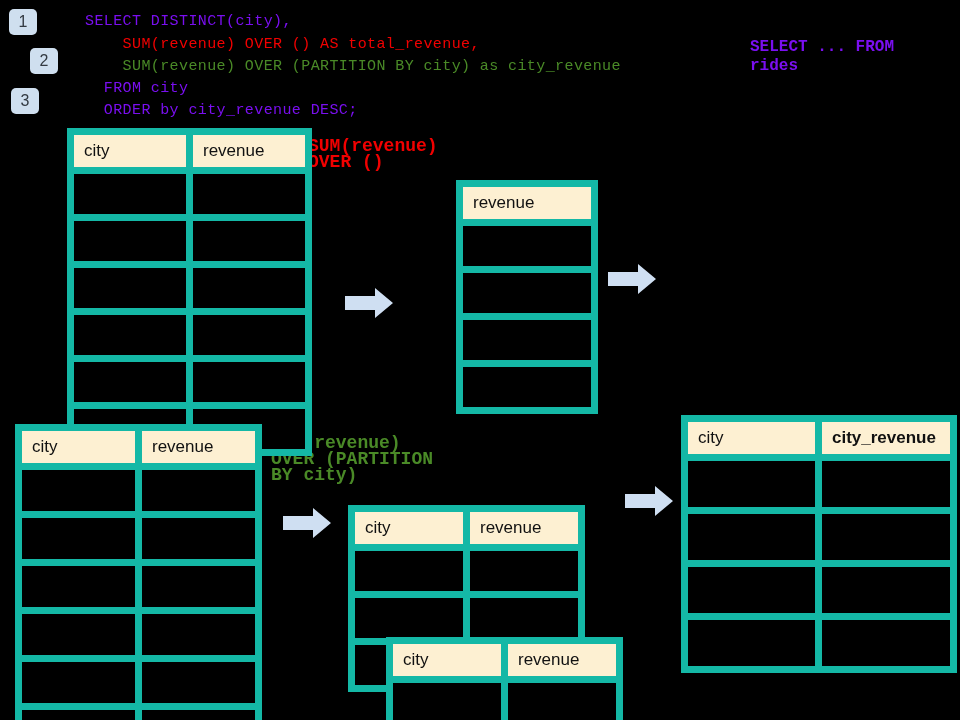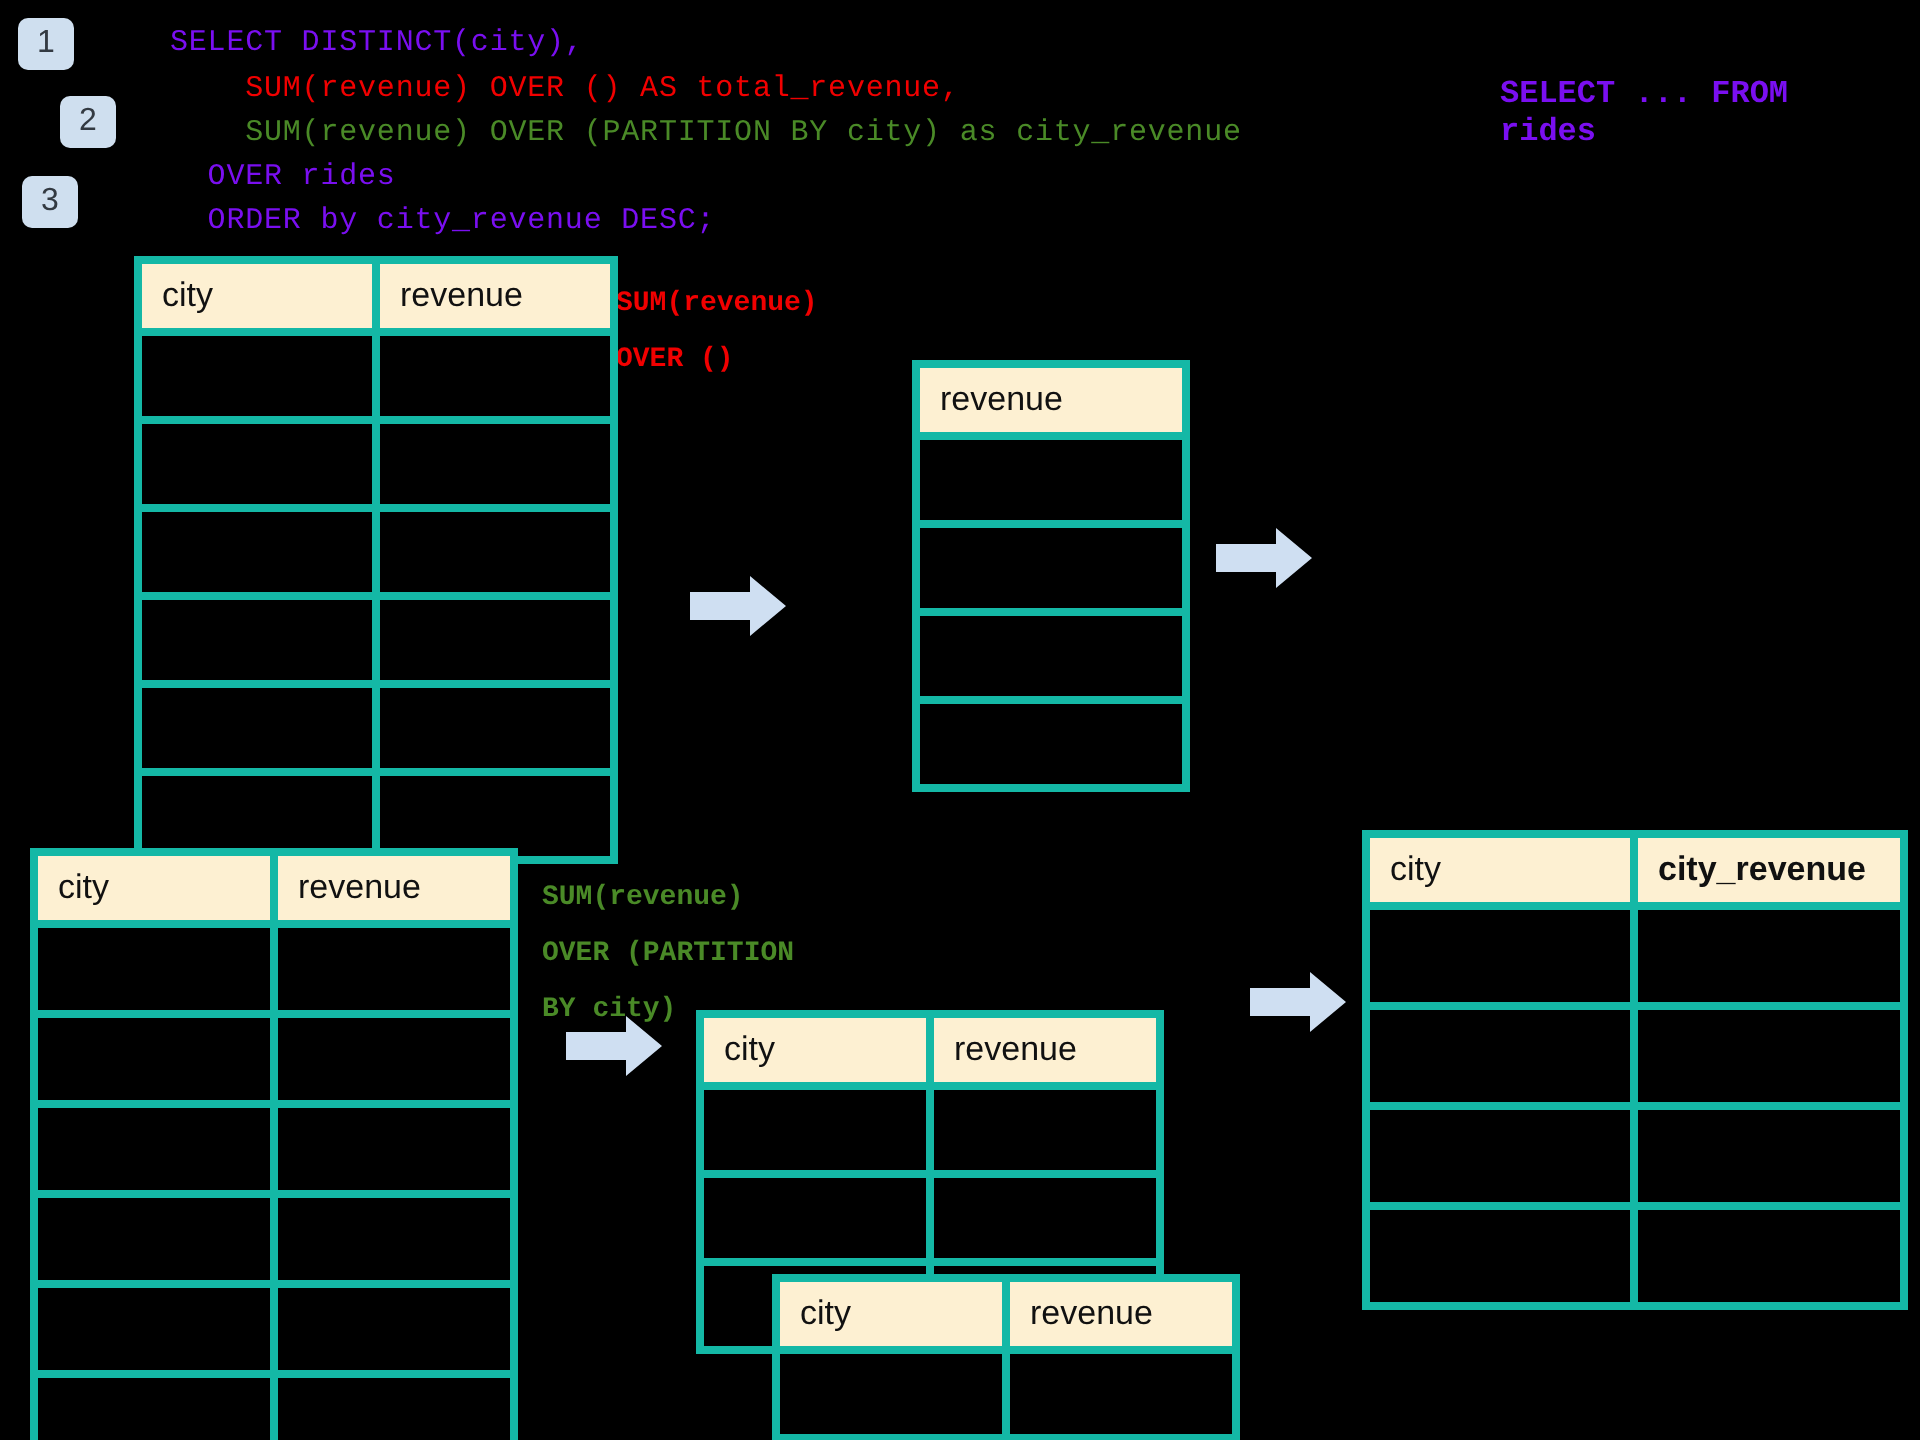--- a/index.html
+++ b/index.html
@@ -40,39 +40,39 @@
     font-weight: normal;
     letter-spacing: 0.4px;
   }
   .c-purple { color: #7a0ff0; }
   .c-red    { color: #f10000; }
   .c-green  { color: #4a8a27; }
 
   .note {
     position: absolute;
     font-family: "Liberation Mono", monospace;
-    font-size: 14px;
-    line-height: 28px;
+    font-size: 18px;
+    line-height: 16px;
     white-space: pre;
     font-weight: bold;
   }
   .note.small {
     font-size: 16px;
     line-height: 19px;
   }
 
   
   .tbl {
     position: absolute;
     border-collapse: collapse;
     table-layout: fixed;
     background: #000000;
   }
   .tbl th, .tbl td {
-    border: 4px solid #14b8a6;
+    border: 7px solid #14b8a6;
     padding: 0;
     margin: 0;
   }
   .tbl th {
     background: #fdf0d2;
     color: #111111;
     font-family: "Liberation Sans", sans-serif;
     font-size: 17px;
     font-weight: normal;
     text-align: left;
@@ -98,21 +98,21 @@
 
 <div id="canvas">
 
   <div class="badge" style="left:9px;  top:9px;">1</div>
   <div class="badge" style="left:30px; top:48px;">2</div>
   <div class="badge" style="left:11px; top:88px;">3</div>
 
   <div class="code c-purple" style="left:85px; top:11px;">SELECT DISTINCT(city),</div>
   <div class="code c-red" style="left:85px; top:34px;">    SUM(revenue) OVER () AS total_revenue,</div>
   <div class="code c-green" style="left:85px; top:56px;">    SUM(revenue) OVER (PARTITION BY city) as city_revenue</div>
-  <div class="code c-purple" style="left:85px; top:78px;">  OVER rides</div>
+  <div class="code c-purple" style="left:85px; top:78px;">  FROM city</div>
   <div class="code c-purple" style="left:85px; top:100px;text-align:center;">  ORDER by city_revenue DESC;</div>
 
   <div class="note small c-purple" style="left:750px; top:38px;">SELECT ... FROM
 rides</div>
 
   <div class="note c-red" style="left:308px; top:138px;">SUM(revenue)
 OVER ()</div>
 
   <div class="note c-green" style="left:271px; top:435px;">SUM(revenue)
 OVER (PARTITION

